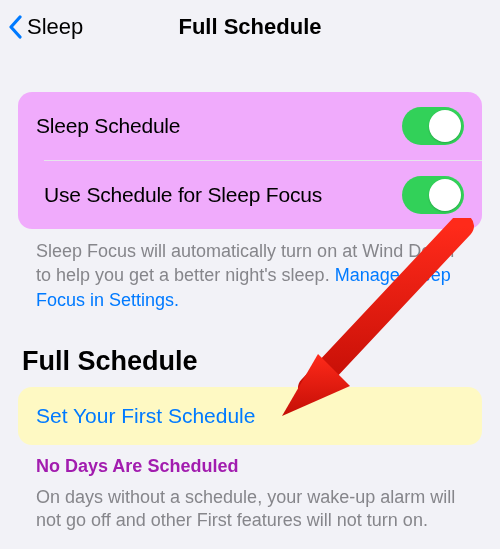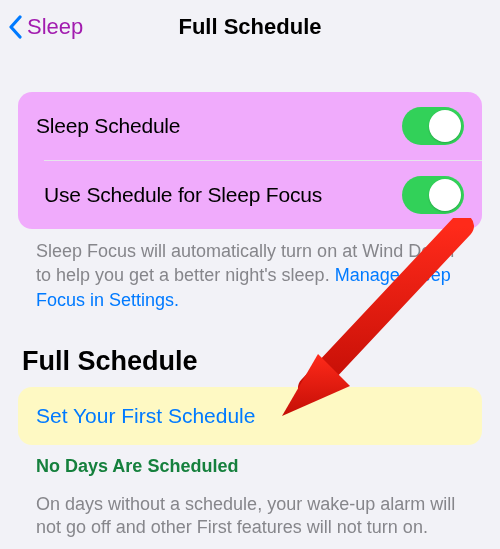--- a/index.html
+++ b/index.html
@@ -18,21 +18,21 @@
       height: 54px;
       position: relative;
     }
     .back {
       position: absolute;
       left: 8px;
       top: 0;
       height: 54px;
       display: flex;
       align-items: center;
-      color: #a21caf;
+      color: #000000;
       font-size: 22px;
       gap: 4px;
       cursor: pointer;
     }
     .chevron-back svg { display:block; }
     .nav-title {
       width: 100%;
       text-align: center;
       font-size: 22px;
       font-weight: 600;
@@ -89,24 +89,24 @@
       color: #007aff;
       cursor: pointer;
     }
     .empty-note {
       padding: 10px 18px 0 18px;
       color: #86868b;
       font-size: 18px;
       line-height: 1.32;
     }
     .empty-note .strong {
-      color: #15803d;
+      color: #a21caf;
       font-weight: 600;
       display: block;
-      margin-bottom: 14px;
+      margin-bottom: 7px;
     }
     .arrow {
       position: absolute;
       left: 280px;
       top: 218px;
       pointer-events: none;
     }
   </style>
 </head>
 <body>

